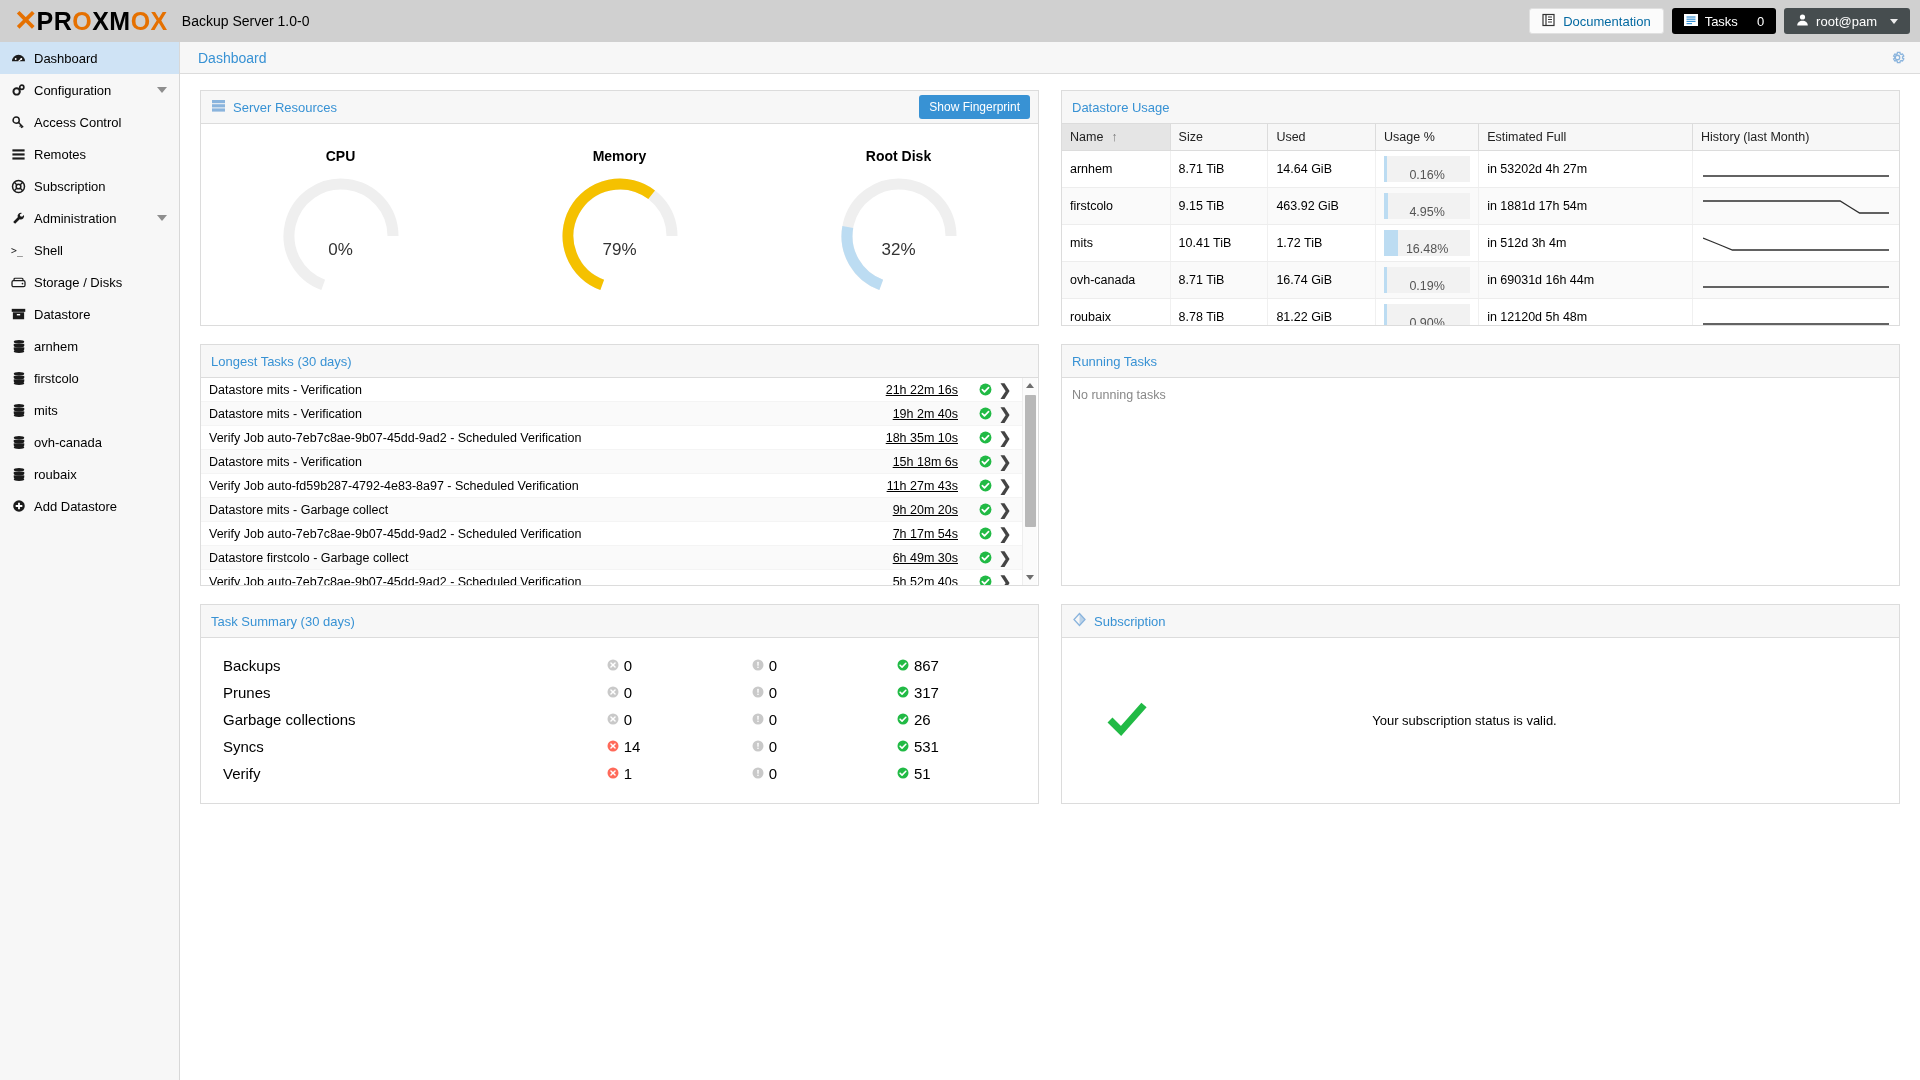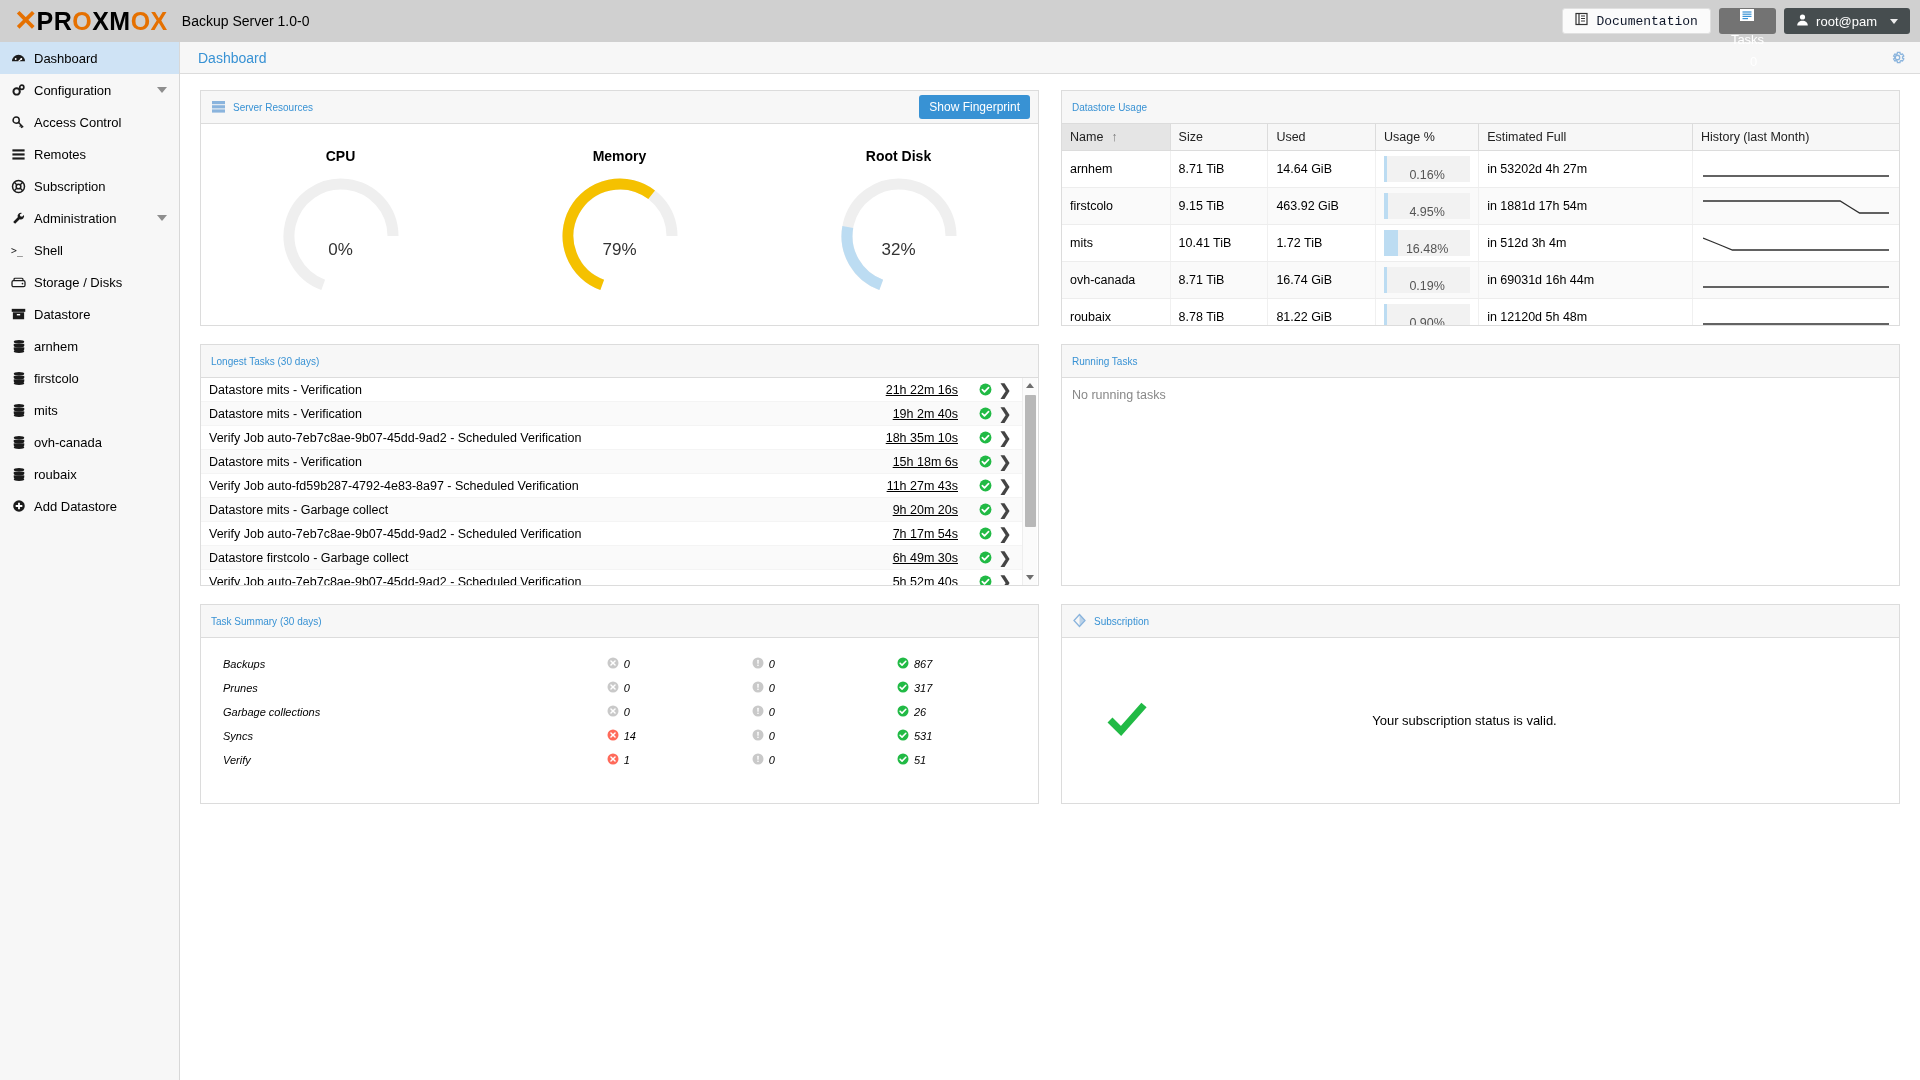--- a/index.html
+++ b/index.html
@@ -36,22 +36,22 @@
   }
   #topbar-right {
     margin-left: auto; display: flex; align-items: center; gap: 8px;
   }
   .hbtn {
     display: flex; align-items: center; gap: 7px;
     height: 26px; padding: 0 12px;
     border-radius: 3px; font-size: 13px;
     cursor: pointer; white-space: nowrap;
   }
-  .hbtn.light { background: #fbfbfb; color: #0f172a; border: 1px solid #e0e0e0; font-family: Liberation Mono, monospace; }
-  .hbtn.blue  { background: #737373; color: #fff; flex-direction: column; }
+  .hbtn.light { background: #fbfbfb; color: #0369a1; border: 1px solid #e0e0e0; }
+  .hbtn.blue  { background: #000000; color: #fff; }
   .hbtn.dark  { background: #464d4f; color: #fff; }
   .hbtn .count { margin-left: 12px; font-weight: normal; }
   .caret-dn {
     width: 0; height: 0; border-left: 4px solid transparent;
     border-right: 4px solid transparent; border-top: 5px solid currentColor;
     margin-left: 6px; opacity: .9;
   }
 
   
   #body { display: flex; height: calc(1080px - 42px); }
@@ -113,21 +113,21 @@
     overflow: hidden;
   }
   .panel-head {
     height: 33px; min-height: 33px;
     background: #f7f7f7;
     border-bottom: 1px solid #dcdcdc;
     display: flex; align-items: center;
     padding: 0 8px 0 10px;
   }
   .panel-head .ptitle {
-    color: #3892d4; font-size: 10px;
+    color: #3892d4; font-size: 13px;
     display: flex; align-items: center; gap: 7px; text-align: right;
   }
   .panel-body { flex: 1; overflow: hidden; position: relative; background:#fff; }
 
   .btn-primary {
     margin-left: auto; background: #3892d4; color: #fff;
     border: none; border-radius: 3px;
     font-size: 12px; font-family: inherit;
     padding: 5px 10px; cursor: pointer;
   }
@@ -208,21 +208,21 @@
   }
   .vscroll .thumb {
     position: absolute; top: 17px; left: 2px; width: 11px; height: 132px;
     background: #b8b8b8; border-radius: 1px; cursor: pointer;
   }
 
   
   .empty-text { padding: 10px 10px; color: #888; font-size: 12.5px; }
 
   
-  #summary-table { width: 100%; border-collapse: collapse; font-size: 11px; margin-top: 14px; font-style: italic; }
+  #summary-table { width: 100%; border-collapse: collapse; font-size: 15px; margin-top: 14px; }
   #summary-table td { padding: 5px 4px; }
   #summary-table td.lbl { padding-left: 22px; width: 48%; }
   #summary-table td.num {
     width: 88px; white-space: nowrap;
   }
   .cnt { display: inline-flex; align-items: center; gap: 5px; }
 
   
   #sub-body { display: flex; align-items: center; height: 100%; }
   #sub-check { margin-left: 42px; }

